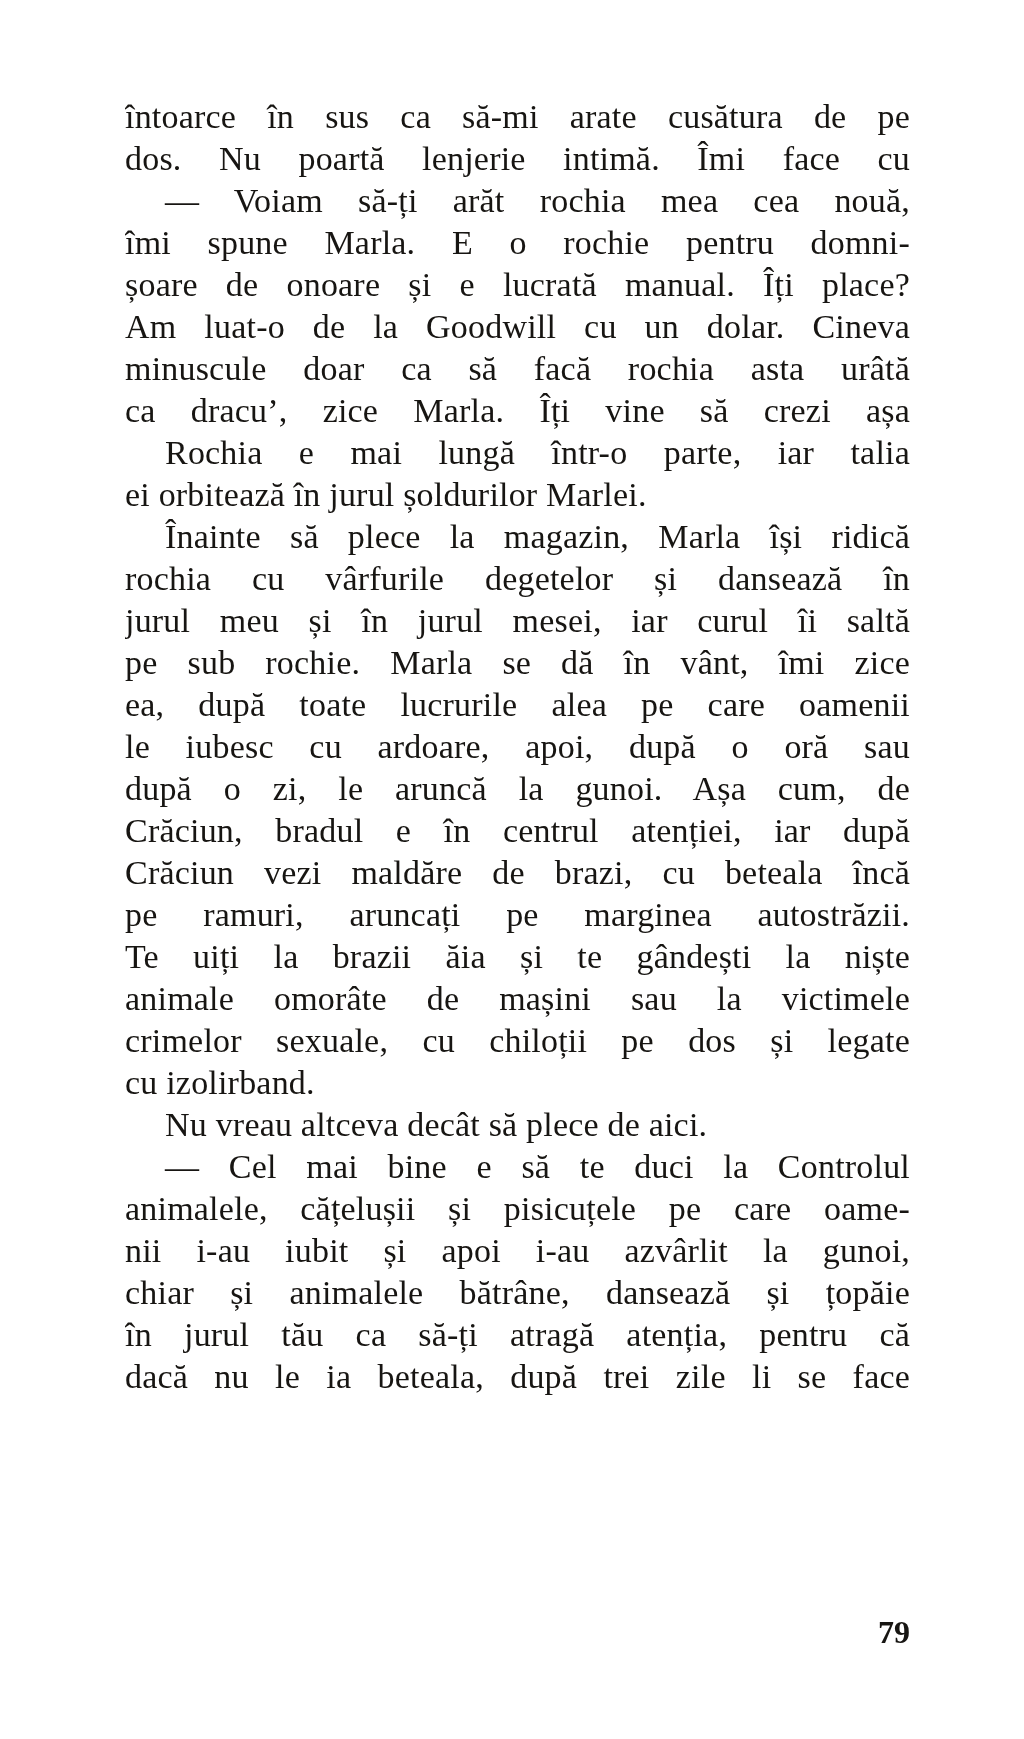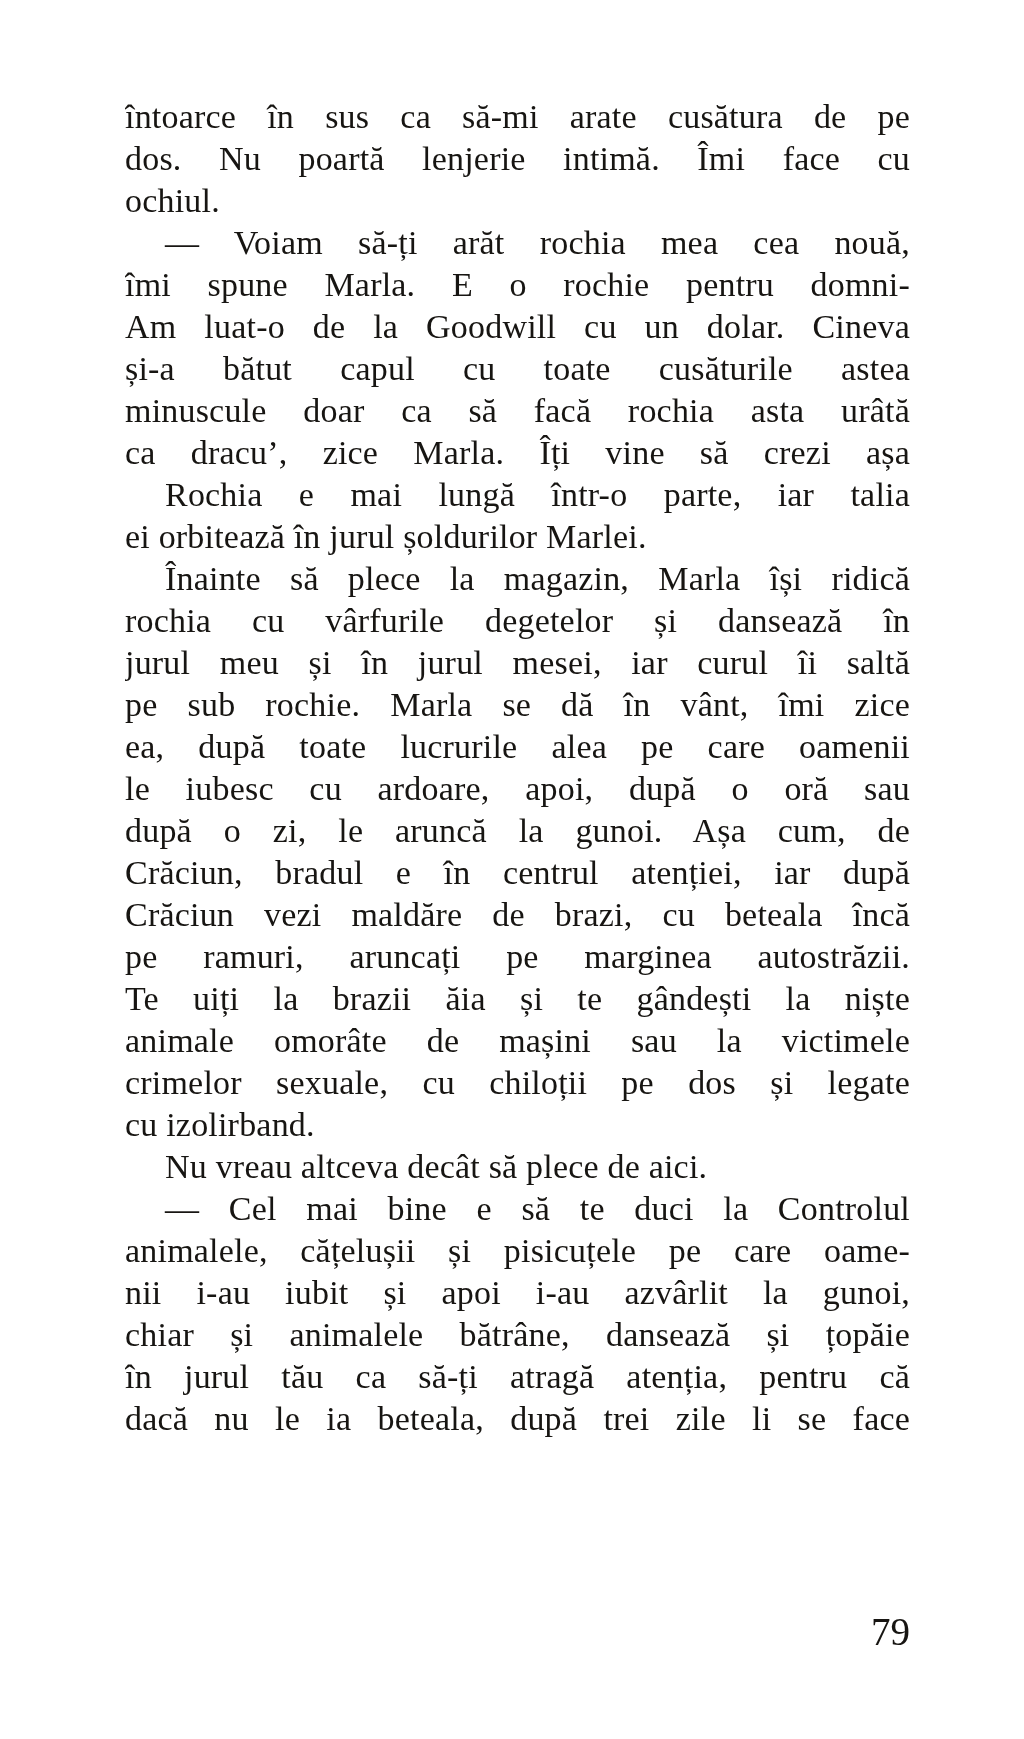--- a/index.html
+++ b/index.html
@@ -35,37 +35,37 @@
   .line.fill {
     text-align-last: justify;
   }
   .line.indent {
     text-indent: 40px;
   }
   .page-number {
     position: absolute;
     top: 1611px;
     right: 114px;
-    font-size: 39px;
+    font-size: 32px;
     line-height: 42px;
     text-align: right;
+    font-weight: bold;
   }
 </style>
 </head>
 <body>
 
 <div class="page" style="color: rgb(23, 21, 18); background: rgb(255, 255, 255);">
   <div class="text-block" id="text-block">
       <div class="line fill">întoarce în sus ca să-mi arate cusătura de pe</div>
       <div class="line fill">dos. Nu poartă lenjerie intimă. Îmi face cu</div>
-      <div class="line">ochiul.</div>
       <div class="line indent fill">— Voiam să-ți arăt rochia mea cea nouă,</div>
       <div class="line fill">îmi spune Marla. E o rochie pentru domni-</div>
+      <div class="line fill">șoare de onoare și e lucrată manual. Îți place?</div>
       <div class="line fill">Am luat-o de la Goodwill cu un dolar. Cineva</div>
-      <div class="line fill">și-a bătut capul cu toate cusăturile astea</div>
       <div class="line fill">minuscule doar ca să facă rochia asta urâtă</div>
       <div class="line fill">ca dracu’, zice Marla. Îți vine să crezi așa</div>
       <div class="line indent fill">Rochia e mai lungă într-o parte, iar talia</div>
       <div class="line">ei orbitează în jurul șoldurilor Marlei.</div>
       <div class="line indent fill">Înainte să plece la magazin, Marla își ridică</div>
       <div class="line fill">rochia cu vârfurile degetelor și dansează în</div>
       <div class="line fill">jurul meu și în jurul mesei, iar curul îi saltă</div>
       <div class="line fill">pe sub rochie. Marla se dă în vânt, îmi zice</div>
       <div class="line fill">ea, după toate lucrurile alea pe care oamenii</div>
       <div class="line fill">le iubesc cu ardoare, apoi, după o oră sau</div>

